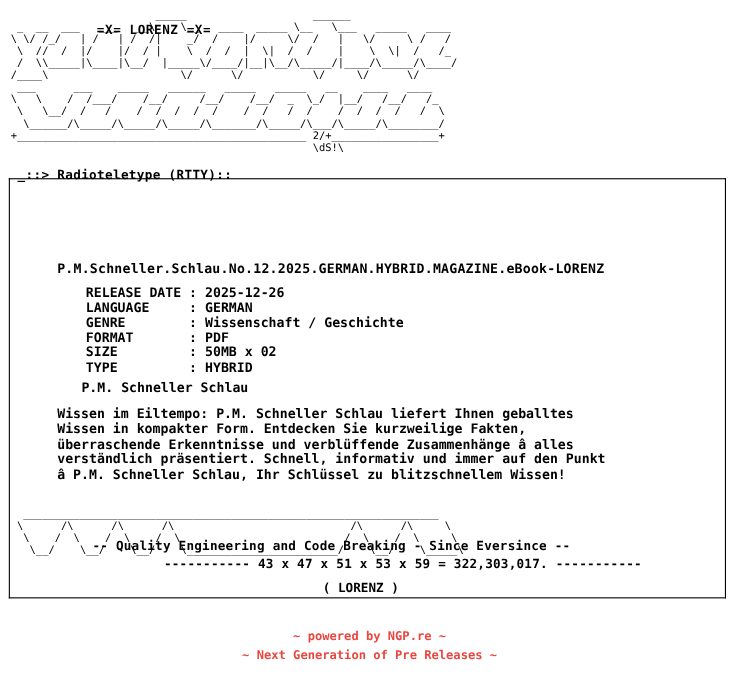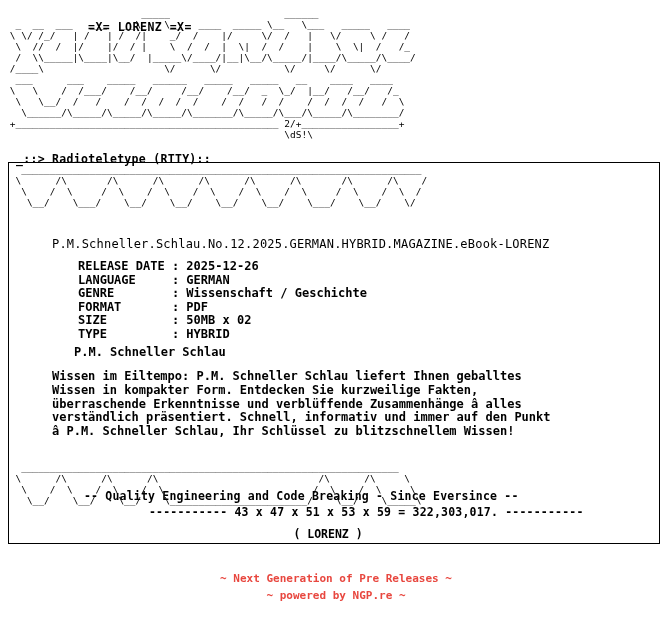--- a/index.html
+++ b/index.html
@@ -87,21 +87,21 @@
     top: 543px;
     width: 652px;
     border-top: 1px solid #000;
   }
   
   .release-title {
     position: absolute;
     left: 52px;
     top: 237px;
     font-size: 12px;
-    font-weight: normal;
+    font-weight: bold;
     letter-spacing: 0.2px;
   }
   .meta {
     position: absolute;
     left: 78px;
     top: 260px;
     font-size: 12px;
     line-height: 13.6px;
     font-weight: bold;
   }
@@ -186,24 +186,20 @@
   ___      ___    _____   ______   _____   _____   __    ____   ____
  \   \    /  /___/    /__/     /__/    /__/  _  \_/  |__/   /__/   /_
   \   \__/  /   /    /  /  /  /  /    /  /   /  /    /  /  /  /   /  \
    \______/\_____/\_____/\_____/\_______/\_____/\___/\_____/\________/
  +______________________________________________ 2/+_________________+
                                                  \dS!\</pre>
   <div class="banner-title">=X= LORENZ =X=</div>
 
   <div class="section-label">_::&gt; Radioteletype (RTTY)::</div>
 
-  <pre class="mid-ascii">   ______________________________________________________________________
-  \      /\       /\      /\      /\      /\      /\       /\      /\    /
-   \    /  \     /  \    /  \    /  \    /  \    /  \     /  \    /  \  /
-    \__/    \___/    \__/    \__/    \__/    \__/    \___/    \__/    \/</pre>
 
   <div class="frame"></div>
   <div class="frame-top"></div>
   <div class="frame-bottom"></div>
 
   <div class="release-title">P.M.Schneller.Schlau.No.12.2025.GERMAN.HYBRID.MAGAZINE.eBook-LORENZ</div>
 
   <pre class="meta">RELEASE DATE : 2025-12-26
 LANGUAGE     : GERMAN
 GENRE        : Wissenschaft / Geschichte
@@ -222,17 +218,17 @@
   <pre class="bottom-ascii">   __________________________________________________________________
   \      /\      /\      /\                            /\      /\     \
    \    /  \    /  \    /  \                          /  \    /  \     \
     \__/    \__/    \__/    \________________________/    \__/    \_____\</pre>
 
   <div class="tagline">-- Quality Engineering and Code Breaking - Since Eversince --</div>
   <div class="numbers">----------- 43 x 47 x 51 x 53 x 59 = 322,303,017. -----------</div>
   <div class="group-line">( LORENZ )</div>
 
   <div class="footer">
+    <div>~ powered by NGP.re ~</div>
     <div>~ Next Generation of Pre Releases ~</div>
-    <div>~ powered by NGP.re ~</div>
   </div>
 
 </div>
 
 </body></html>

